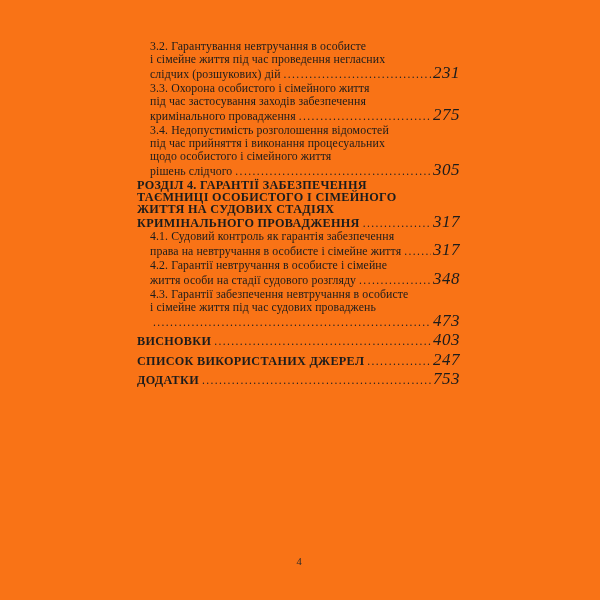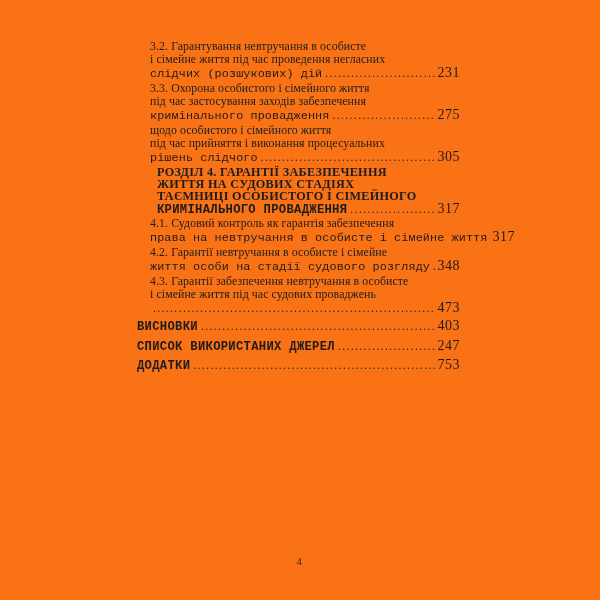--- a/index.html
+++ b/index.html
@@ -30,54 +30,53 @@
   }
   .entry.subitem {
     padding-left: 13px;
   }
   .entry.chapter {
     font-weight: bold;
     font-size: 12.2px;
     line-height: 12.2px;
     letter-spacing: 0.3px;
     margin-top: 1px;
-    margin-left: 20px;
   }
   .entry.major {
     font-weight: bold;
     font-size: 12.2px;
     line-height: 13px;
     letter-spacing: 0.3px;
     margin-top: 4.5px;
   }
   .row {
     display: flex;
     align-items: baseline;
   }
   .row .t {
     white-space: nowrap;
-    font-family: Liberation Mono, monospace;
   }
   .leader {
     flex: 1;
     overflow: hidden;
     white-space: nowrap;
     margin: 0 2px 0 3px;
     font-weight: normal;
     color: #242424;
   }
   .leader::after {
     content: "................................................................................................................................";
     font-size: 11.5px;
     letter-spacing: 1.4px;
   }
   .pg {
     font-weight: normal;
-    font-size: 14px;
+    font-size: 17px;
     letter-spacing: 0.5px;
+    font-style: italic;
   }
   .pageno {
     position: absolute;
     left: 0;
     top: 556px;
     width: 598px;
     text-align: center;
     font-size: 10.5px;
     color: #2a2a2a;
   }
@@ -99,32 +98,33 @@
       <div class="entry subitem">
         <div class="line">3.3. Охорона особистого і сімейного життя</div>
         <div class="line">під час застосування заходів забезпечення</div>
         <div class="row">
           <span class="t">кримінального провадження</span>
           <span class="leader"></span>
           <span class="pg">275</span>
         </div>
       </div>
       <div class="entry subitem">
+        <div class="line">3.4. Недопустимість розголошення відомостей</div>
+        <div class="line">під час прийняття і виконання процесуальних</div>
         <div class="line">щодо особистого і сімейного життя</div>
-        <div class="line">під час прийняття і виконання процесуальних</div>
         <div class="row">
           <span class="t">рішень слідчого</span>
           <span class="leader"></span>
           <span class="pg">305</span>
         </div>
       </div>
       <div class="entry chapter">
         <div class="line">РОЗДІЛ 4. ГАРАНТІЇ ЗАБЕЗПЕЧЕННЯ</div>
+        <div class="line">ТАЄМНИЦІ ОСОБИСТОГО І СІМЕЙНОГО</div>
         <div class="line">ЖИТТЯ НА СУДОВИХ СТАДІЯХ</div>
-        <div class="line">ТАЄМНИЦІ ОСОБИСТОГО І СІМЕЙНОГО</div>
         <div class="row">
           <span class="t">КРИМІНАЛЬНОГО ПРОВАДЖЕННЯ</span>
           <span class="leader"></span>
           <span class="pg">317</span>
         </div>
       </div>
       <div class="entry subitem">
         <div class="line">4.1. Судовий контроль як гарантія забезпечення</div>
         <div class="row">
           <span class="t">права на невтручання в особисте і сімейне життя</span>

